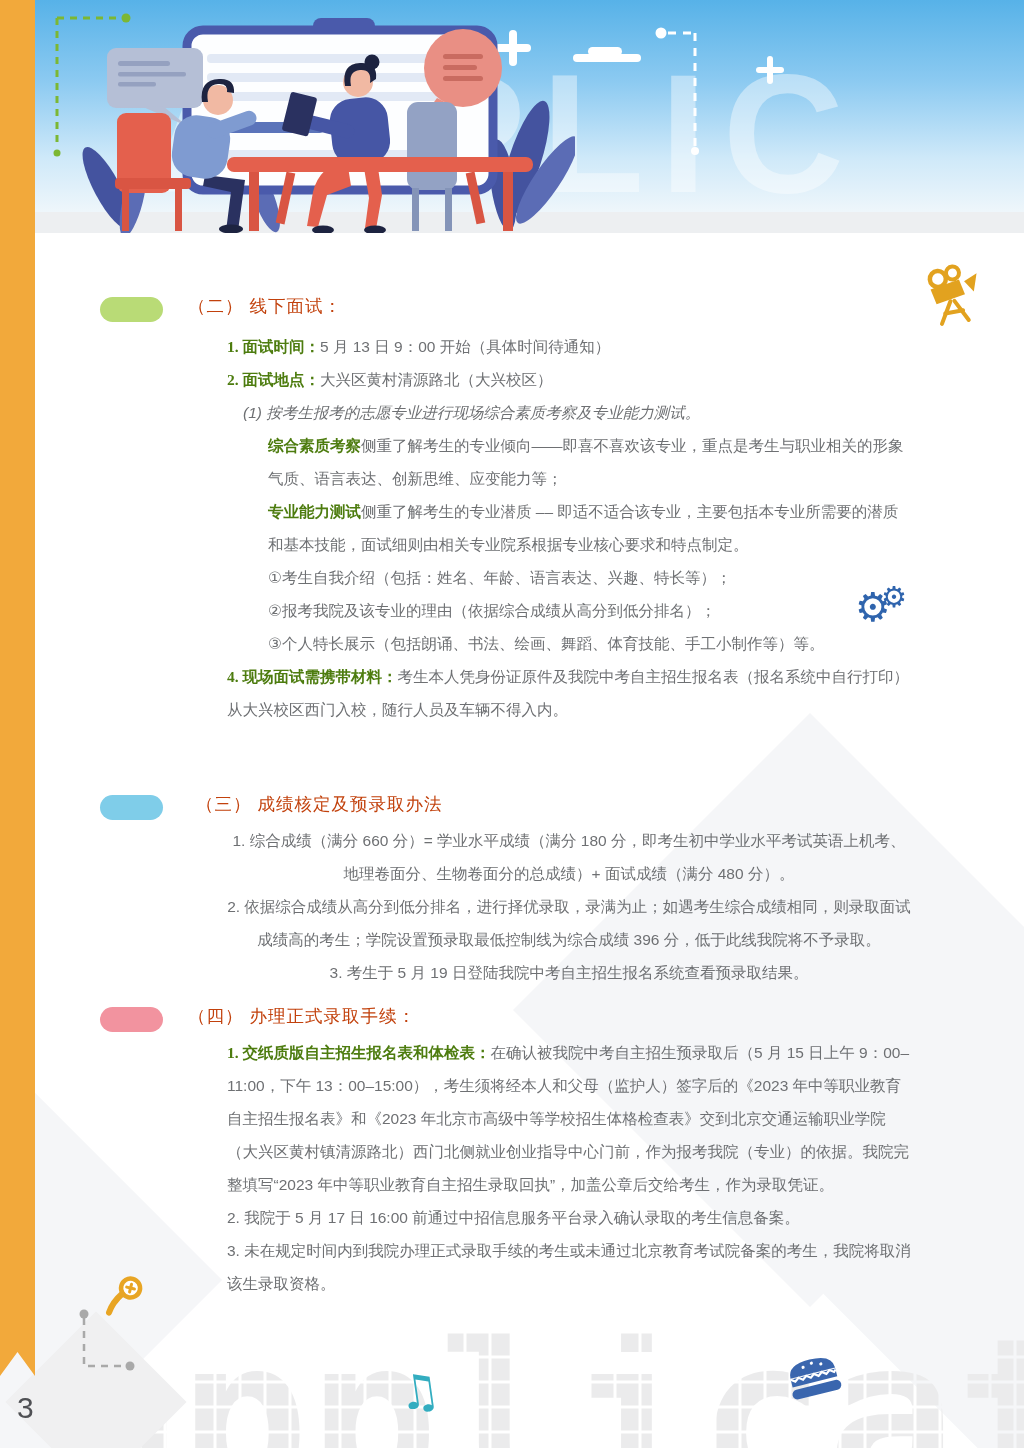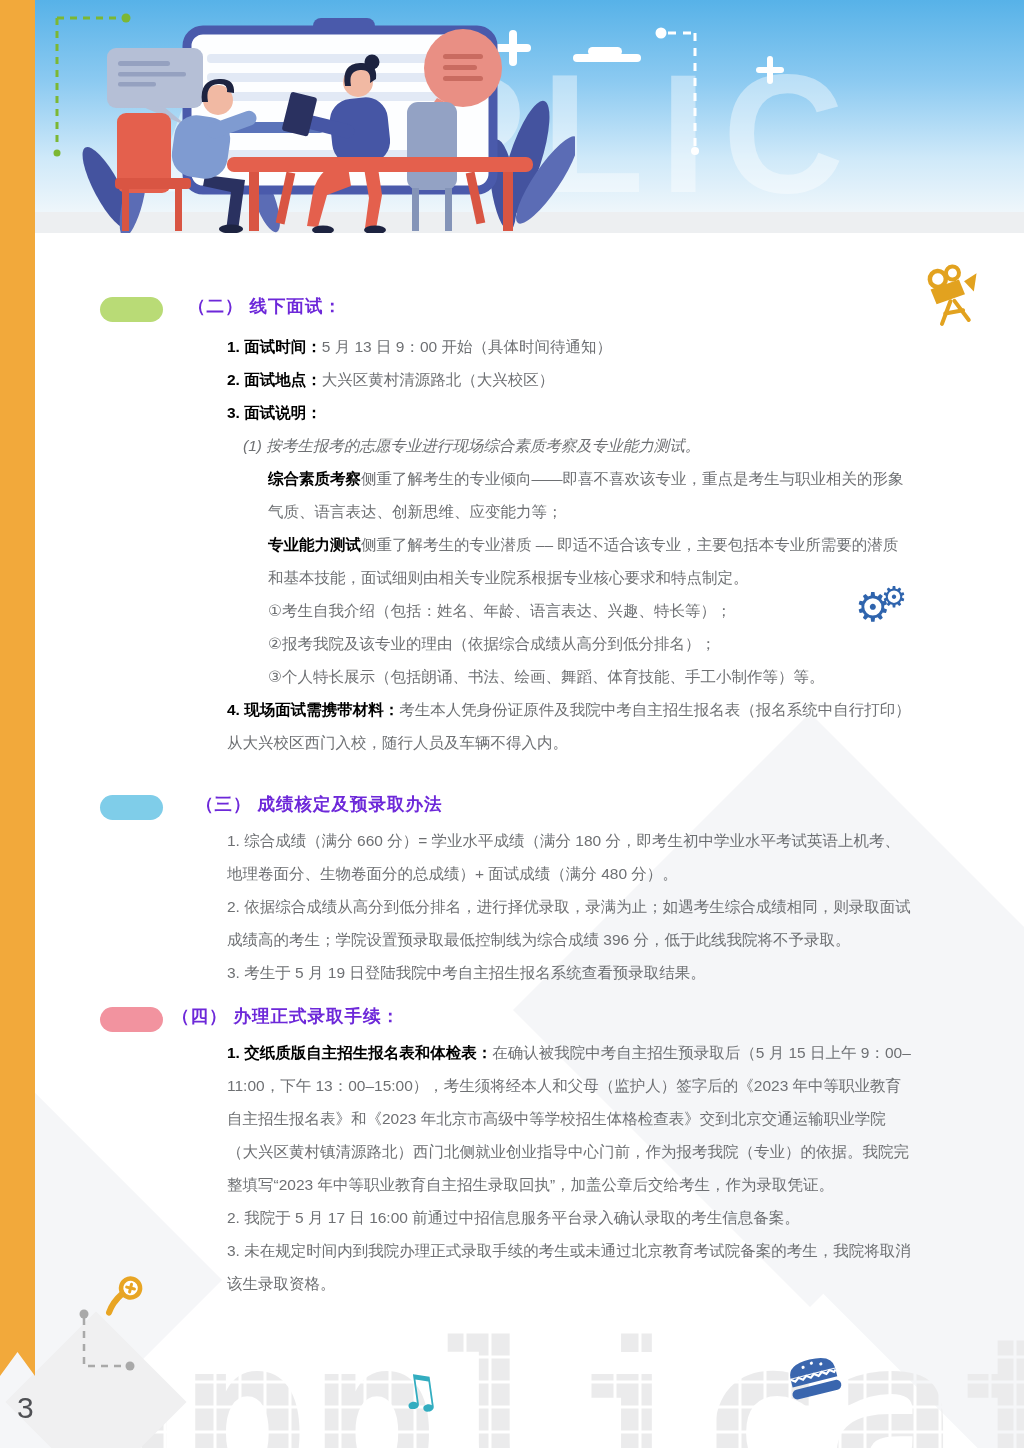--- a/index.html
+++ b/index.html
@@ -16,24 +16,24 @@
           background:linear-gradient(180deg,#57b2e8 0%,#8ccaf1 35%,#cfe9f9 68%,#f0f7fb 92%,#f5f9fc 100%);}
   .header .floor{position:absolute;left:0;bottom:0;width:100%;height:21px;background:#edeff1;}
   .wm-top{position:absolute;left:148px;top:38px;font-size:168px;font-weight:bold;
           letter-spacing:16px;color:rgba(255,255,255,0.42);white-space:nowrap;}
 
   
   .pill{width:63px;height:25px;border-radius:13px;z-index:3;}
   .pill.green{background:#b9db76;}
   .pill.blue{background:#7fcde9;}
   .pill.pink{background:#f2939f;}
-  .sec-head{z-index:3;font-size:17.5px;font-weight:bold;color:#6d28d9;letter-spacing:1px;white-space:nowrap;}
+  .sec-head{z-index:3;font-size:17.5px;font-weight:normal;color:#c2410c;letter-spacing:1px;white-space:nowrap;}
   .sec-content{z-index:3;width:684px;font-size:15.5px;line-height:33px;color:#6e7073;}
   .sec-content p{margin:0;}
-  .sec-content b{color:#000000;}
+  .sec-content b{color:#4d7c0f;font-family:Liberation Serif, serif;}
   .ind2{padding-left:16px;font-style:italic;}
   .ind3{padding-left:41px;}
 
   
   .chev{z-index:0;background:#f5f6f8;transform:rotate(45deg);}
 
   
   .diamond{left:32px;top:1338px;width:128px;height:128px;background:#f0f0f1;transform:rotate(45deg);z-index:2;}
   .pagenum{left:17px;top:1391px;font-size:30px;color:#4f5054;z-index:6;}
 
@@ -189,43 +189,42 @@
 </div>
 
 <div class="abs pill green" style="left:100px;top:297px;"></div>
 <div class="abs sec-head" style="left:188px;top:294px;">
   <span>（二）</span>
   <span>线下面试：</span>
 </div>
 <div class="abs sec-content" style="left:227px;top:330px;">
   <p><b>1. 面试时间：</b><span>5 月 13 日 9：00 开始（具体时间待通知）</span></p>
   <p><b>2. 面试地点：</b><span>大兴区黄村清源路北（大兴校区）</span></p>
-  <p><b>3. 面试说明：</b><span></span></p>
   <p class="ind2"><span>(1) 按考生报考的志愿专业进行现场综合素质考察及专业能力测试。</span></p>
   <p class="ind3"><b>综合素质考察</b><span>侧重了解考生的专业倾向——即喜不喜欢该专业，重点是考生与职业相关的形象气质、语言表达、创新思维、应变能力等；</span></p>
   <p class="ind3"><b>专业能力测试</b><span>侧重了解考生的专业潜质 –– 即适不适合该专业，主要包括本专业所需要的潜质和基本技能，面试细则由相关专业院系根据专业核心要求和特点制定。</span></p>
   <p class="ind3"><span>①考生自我介绍（包括：姓名、年龄、语言表达、兴趣、特长等）；</span></p>
   <p class="ind3"><span>②报考我院及该专业的理由（依据综合成绩从高分到低分排名）；</span></p>
   <p class="ind3"><span>③个人特长展示（包括朗诵、书法、绘画、舞蹈、体育技能、手工小制作等）等。</span></p>
   <p><b>4. 现场面试需携带材料：</b><span>考生本人凭身份证原件及我院中考自主招生报名表（报名系统中自行打印）从大兴校区西门入校，随行人员及车辆不得入内。</span></p>
 </div>
 
 <div class="abs pill blue" style="left:100px;top:795px;"></div>
 <div class="abs sec-head" style="left:196px;top:792px;">
   <span>（三）</span>
   <span>成绩核定及预录取办法</span>
 </div>
-<div class="abs sec-content" style="left:227px;top:824px;">
+<div class="abs sec-content" style="left:227px;top:824px;text-align:center;">
   <p><span>1. 综合成绩（满分 660 分）= 学业水平成绩（满分 180 分，即考生初中学业水平考试英语上机考、地理卷面分、生物卷面分的总成绩）+ 面试成绩（满分 480 分）。</span></p>
   <p><span>2. 依据综合成绩从高分到低分排名，进行择优录取，录满为止；如遇考生综合成绩相同，则录取面试成绩高的考生；学院设置预录取最低控制线为综合成绩 396 分，低于此线我院将不予录取。</span></p>
   <p><span>3. 考生于 5 月 19 日登陆我院中考自主招生报名系统查看预录取结果。</span></p>
 </div>
 
 <div class="abs pill pink" style="left:100px;top:1007px;"></div>
-<div class="abs sec-head" style="left:172px;top:1004px;">
+<div class="abs sec-head" style="left:188px;top:1004px;">
   <span>（四）</span>
   <span>办理正式录取手续：</span>
 </div>
 <div class="abs sec-content" style="left:227px;top:1036px;">
   <p><b>1. 交纸质版自主招生报名表和体检表：</b><span>在确认被我院中考自主招生预录取后（5 月 15 日上午 9：00–11:00，下午 13：00–15:00），考生须将经本人和父母（监护人）签字后的《2023 年中等职业教育自主招生报名表》和《2023 年北京市高级中等学校招生体格检查表》交到北京交通运输职业学院（大兴区黄村镇清源路北）西门北侧就业创业指导中心门前，作为报考我院（专业）的依据。我院完整填写“2023 年中等职业教育自主招生录取回执”，加盖公章后交给考生，作为录取凭证。</span></p>
   <p><span>2. 我院于 5 月 17 日 16:00 前通过中招信息服务平台录入确认录取的考生信息备案。</span></p>
   <p><span>3. 未在规定时间内到我院办理正式录取手续的考生或未通过北京教育考试院备案的考生，我院将取消该生录取资格。</span></p>
 </div>
 
 <svg class="abs" style="left:40px;top:1332px;z-index:1;" width="984" height="116">

